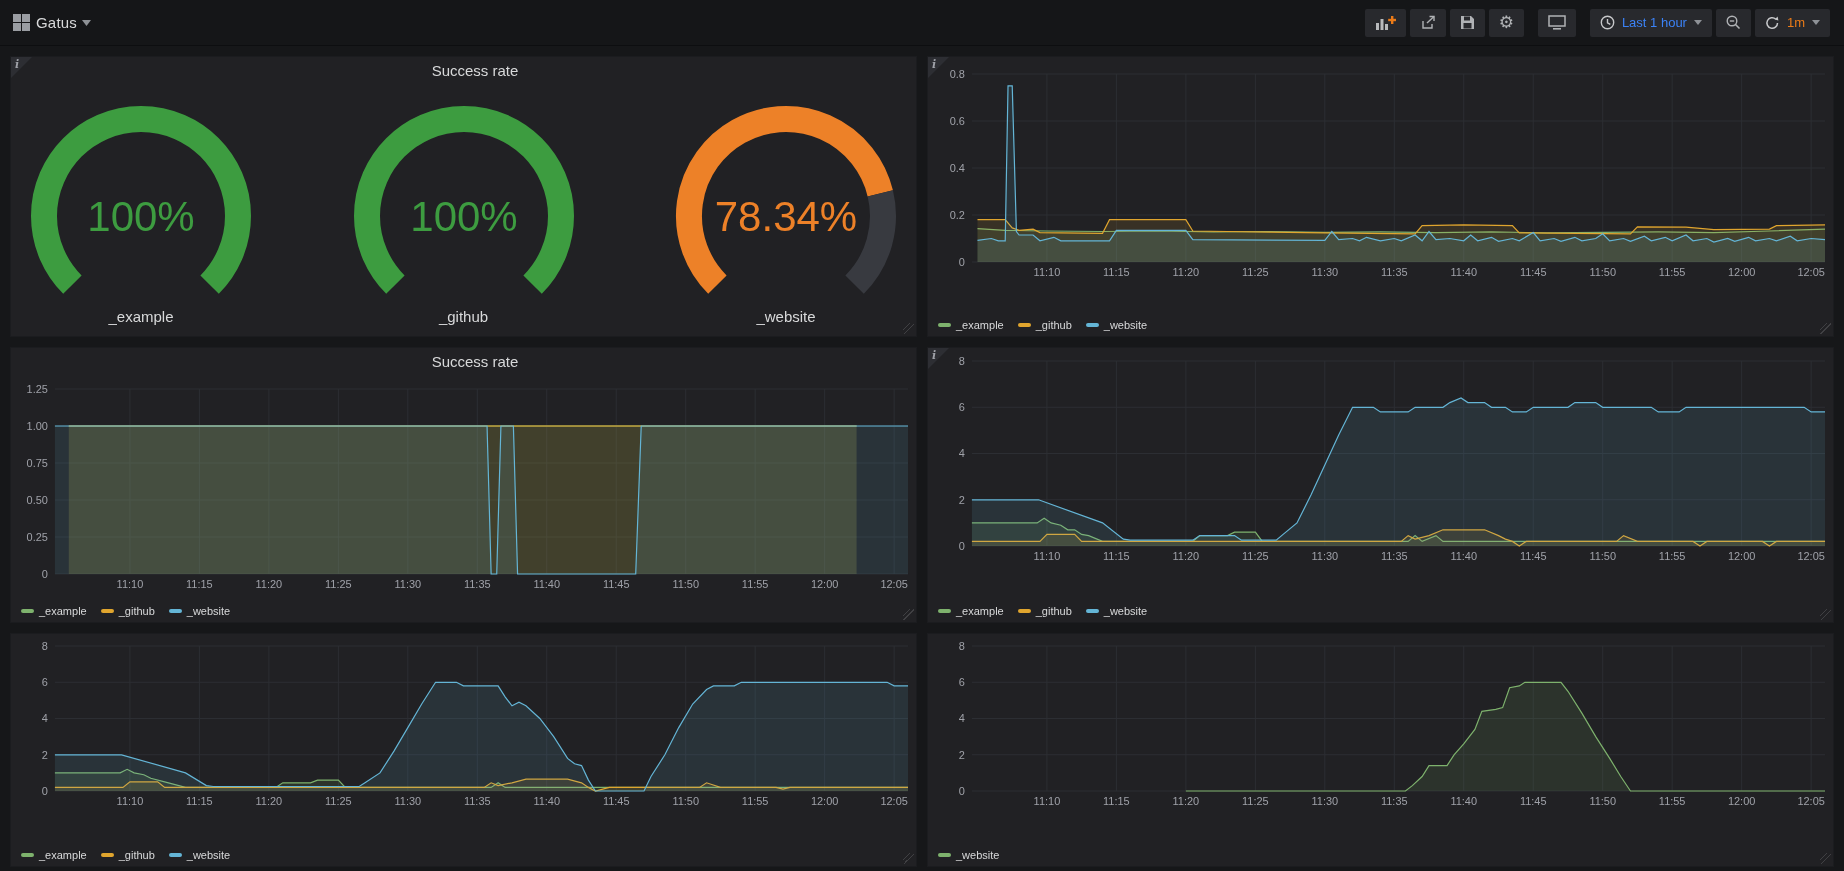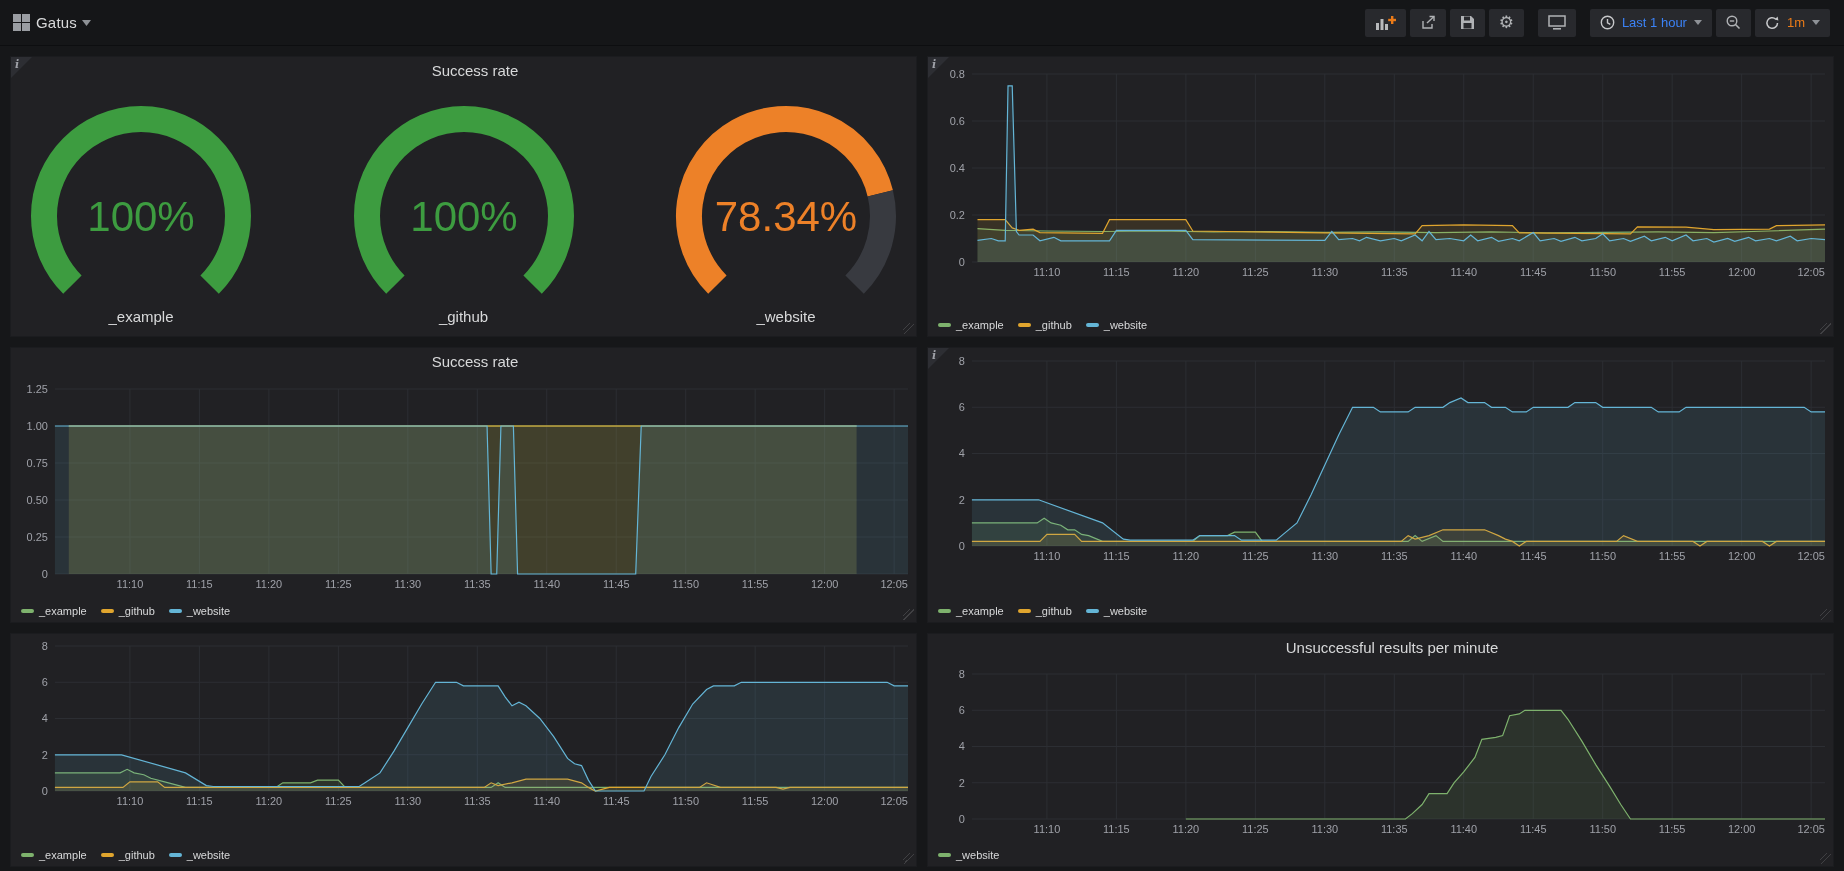--- a/index.html
+++ b/index.html
@@ -412,21 +412,20 @@
         </div>
         <div class="legend-item">
           <span class="legend-swatch" style="background: rgb(100, 181, 214);"></span>
           <span class="legend-name">_website</span>
         </div>
       </div>
     <div class="resize-h"></div>
   </div>
 
   <div class="panel">
-    <div class="panel-title">Unsuccessful results per minute</div>
     <svg class="chart" height="206" viewBox="0 0 907 206" preserveAspectRatio="none">
         <line x1="119.19543973941339" y1="12" x2="119.19543973941339" y2="157" stroke="#2c2e33" stroke-width="1"></line>
         <text x="119.19543973941339" y="171" fill="#9fa1a8" font-size="11" text-anchor="middle">11:10</text>
         <line x1="188.8208469055372" y1="12" x2="188.8208469055372" y2="157" stroke="#2c2e33" stroke-width="1"></line>
         <text x="188.8208469055372" y="171" fill="#9fa1a8" font-size="11" text-anchor="middle">11:15</text>
         <line x1="258.446254071661" y1="12" x2="258.446254071661" y2="157" stroke="#2c2e33" stroke-width="1"></line>
         <text x="258.446254071661" y="171" fill="#9fa1a8" font-size="11" text-anchor="middle">11:20</text>
         <line x1="328.07166123778484" y1="12" x2="328.07166123778484" y2="157" stroke="#2c2e33" stroke-width="1"></line>
         <text x="328.07166123778484" y="171" fill="#9fa1a8" font-size="11" text-anchor="middle">11:25</text>
         <line x1="397.69706840390864" y1="12" x2="397.69706840390864" y2="157" stroke="#2c2e33" stroke-width="1"></line>

